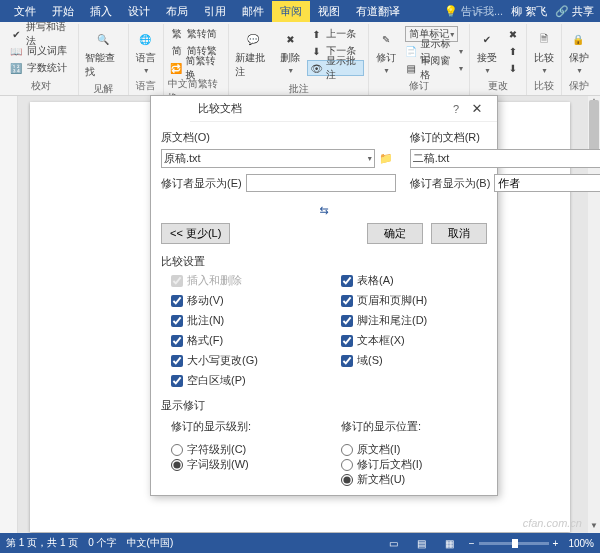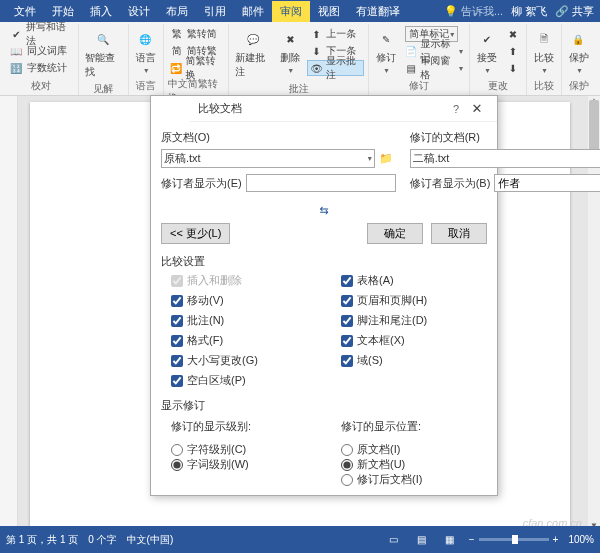--- a/index.html
+++ b/index.html
@@ -59,21 +59,21 @@
   .checks .ccol { flex:1; display:flex; flex-direction:column; gap:5px; padding-left:10px;}
   .chk { display:flex; align-items:center; gap:4px; cursor:pointer;}
   .chk input[type=checkbox]{ width:12px; height:12px; accent-color:#2b579a;}
   .chk.disabled { color:#aaa; }
   .radios { display:flex; gap:14px; margin-top:6px;}
   .radios .rcol { flex:1; display:flex; flex-direction:column; gap:5px; padding-left:10px;}
   .rad { display:flex; align-items:center; gap:4px; cursor:pointer;}
   .rad input[type=radio]{ width:12px; height:12px; accent-color:#444;}
   .subhdr { margin-bottom:3px; color:#333;}
   
-  .status { position:absolute; left:0; right:0; bottom:0; height:27px; background:#2b579a; color:#fff; display:flex; align-items:center; padding:0 6px; font-size:10px; gap:10px;}
+  .status { position:absolute; left:0; right:0; bottom:0; height:20px; background:#2b579a; color:#fff; display:flex; align-items:center; padding:0 6px; font-size:10px; gap:10px;}
   .status .gap { flex:1;}
   .status .viewbtn { width:18px; height:14px; display:flex; align-items:center; justify-content:center; cursor:pointer;}
   .status .zoom { display:flex; align-items:center; gap:4px;}
   .status .zoom .track { width:70px; height:3px; background:#6f8fc0; position:relative;}
   .status .zoom .thumb { position:absolute; top:-3px; left:33px; width:6px; height:9px; background:#fff;}
   .watermark { position:absolute; right:18px; bottom:24px; font-size:11px; color:#ccc; font-style:italic;}
 </style>
 </head>
 <body>
 
@@ -383,26 +383,26 @@
           </div>
       </div>
       <div class="rcol">
         <div class="subhdr">修订的显示位置:</div>
         <div id="pos-radios">
             <label class="rad">
               <input type="radio" name="pos" style="">
               <span>原文档(I)</span>
             </label>
             <label class="rad">
+              <input type="radio" name="pos" style="">
+              <span>修订后文档(I)</span>
+            </label>
+            <label class="rad">
               <input type="radio" name="pos" checked="" style="">
               <span>新文档(U)</span>
-            </label>
-            <label class="rad">
-              <input type="radio" name="pos" style="">
-              <span>修订后文档(I)</span>
             </label>
           </div>
       </div>
     </div>
   </div>
 </div>
 
 <div class="watermark">cfan.com.cn</div>
 
 <div class="status">

